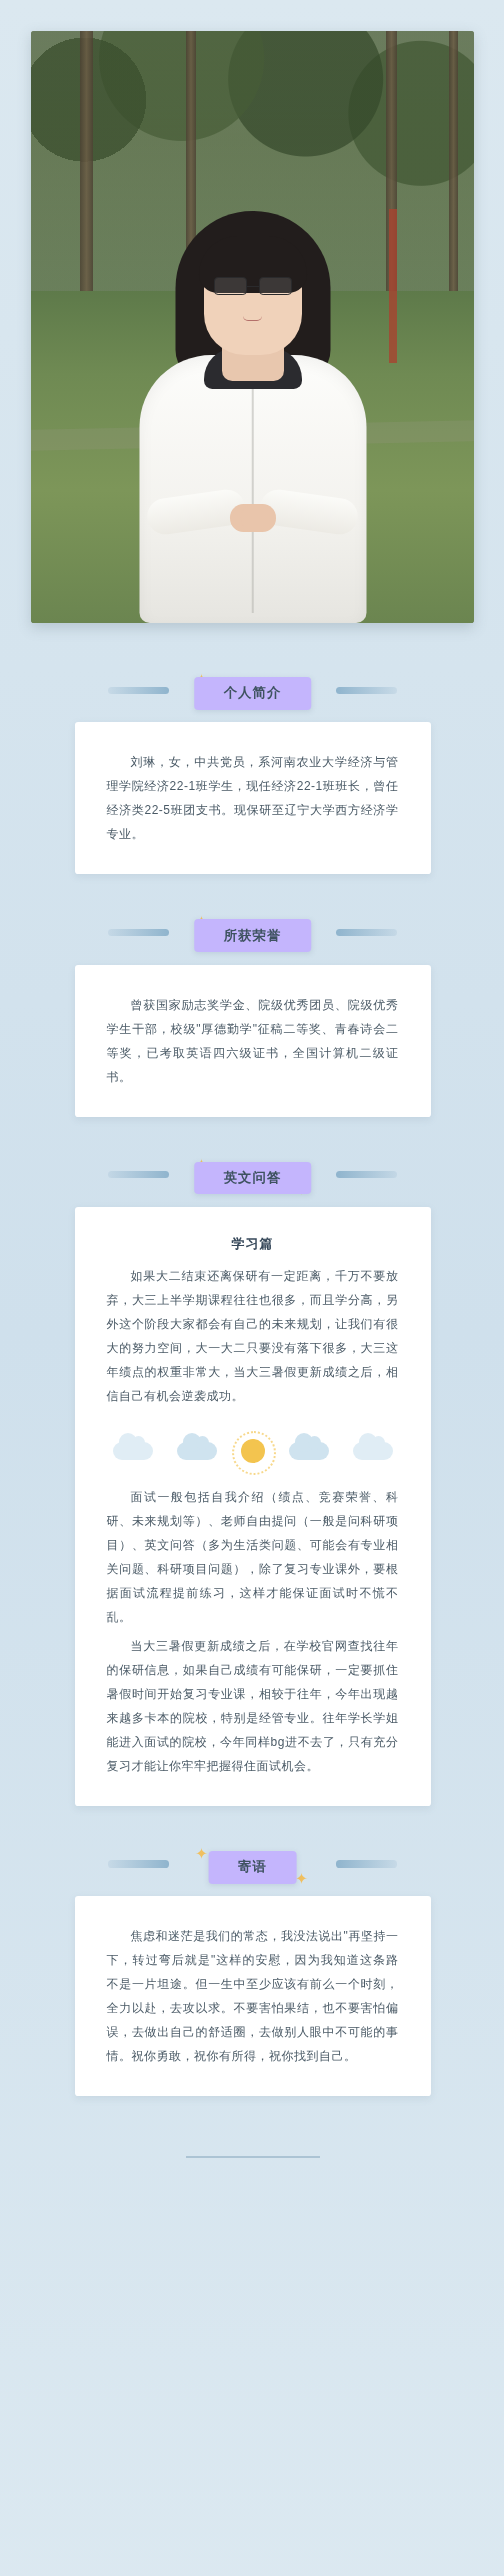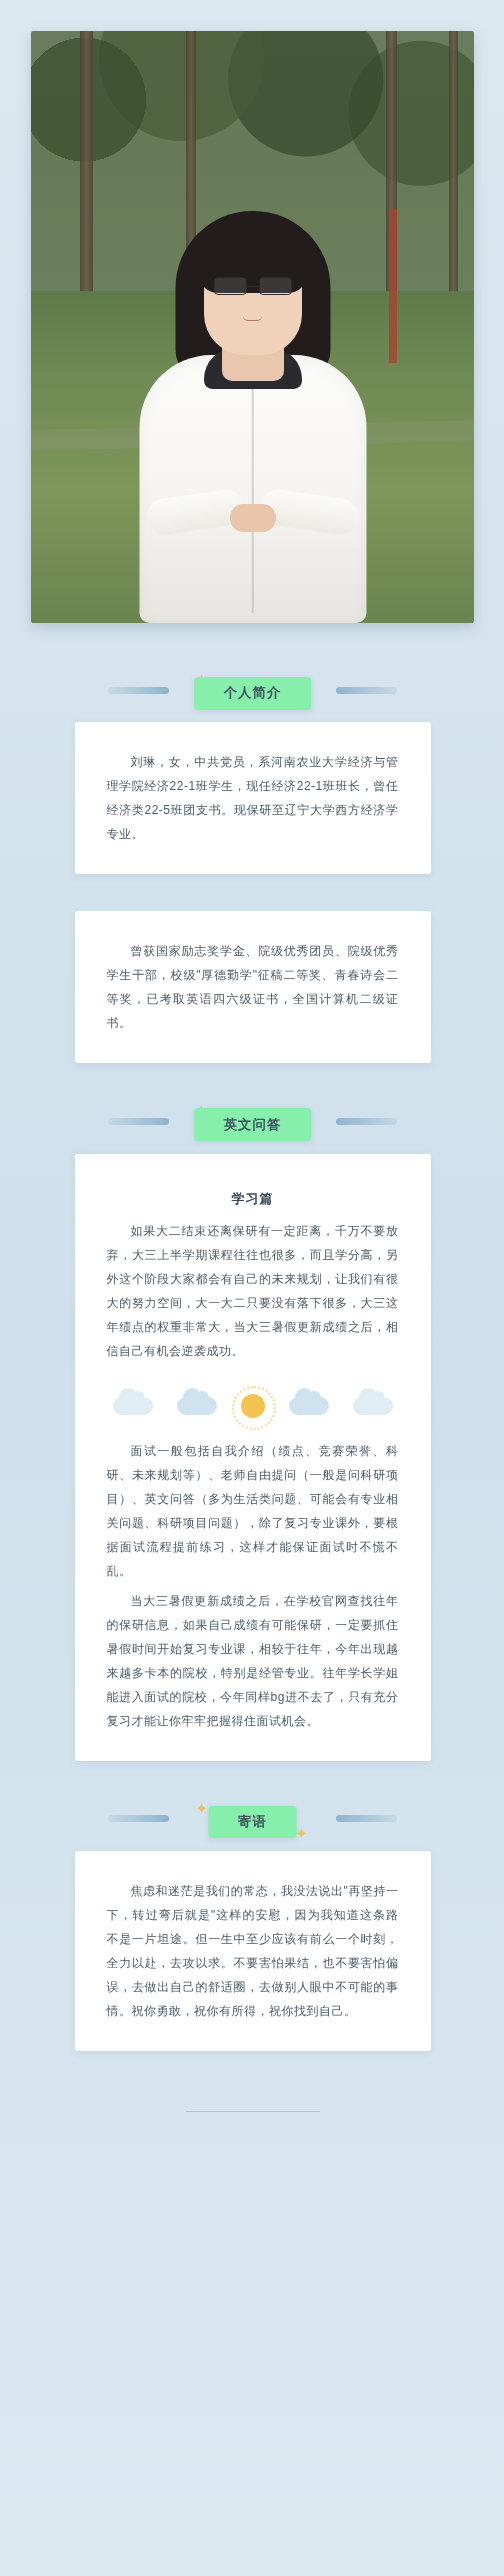--- a/index.html
+++ b/index.html
@@ -138,21 +138,21 @@
 
   
   .sec-head {
     width: 443px;
     margin: 0 auto;
     position: relative;
     height: 44px;
   }
   .sec-pill {
     position:absolute; left:50%; top:8.2px; transform:translateX(-50%);
-    background:#86efac;
+    background:#c4b5fd;
     border-radius: 4.1px;
     padding: 7.2px 30px;
     font-size: 13.4px;
     font-weight: bold;
     letter-spacing: 1px;
     color:#3e5260;
     box-shadow: 0 1.5px 5.2px rgba(110,135,155,0.18);
     white-space: nowrap;
   }
   .pill-bar-left, .pill-bar-right {
@@ -187,21 +187,21 @@
   }
   .card p + p { margin-top: 5.2px; }
   .sub-title {
     font-size: 13px;
     font-weight: bold;
     text-align: center;
     color: #36485a;
     margin: 17.5px 0 11.3px 0;
     letter-spacing: 1px;
   }
-  .sub-title:first-child { margin-top: 8px; }
+  .sub-title:first-child { margin-top: 0; }
 
   
   .weather-row {
     display:flex; align-items:center; justify-content:center;
     gap: 24px; margin: 31px 0 21.6px 0;
   }
   .cloud {
     position:relative; width:40px; height:17.5px; background:#cfe3ef; border-radius:10.3px;
   }
   .cloud:before, .cloud:after {
@@ -269,20 +269,27 @@
     <div class="pill-bar-left"></div>
     <div class="pill-bar-right"></div>
     <div class="spark a">✦</div>
     <div class="spark b">✦</div>
     <div class="sec-pill">个人简介</div>
   </div>
   <div class="card">
     <p>刘琳，女，中共党员，系河南农业大学经济与管理学院经济22-1班学生，现任经济22-1班班长，曾任经济类22-5班团支书。现保研至辽宁大学西方经济学专业。</p>
   </div>
 
+  <div class="sec-head">
+    <div class="pill-bar-left"></div>
+    <div class="pill-bar-right"></div>
+    <div class="spark a">✦</div>
+    <div class="spark b">✦</div>
+    <div class="sec-pill">所获荣誉</div>
+  </div>
   <div class="card">
     <p>曾获国家励志奖学金、院级优秀团员、院级优秀学生干部，校级"厚德勤学"征稿二等奖、青春诗会二等奖，已考取英语四六级证书，全国计算机二级证书。</p>
   </div>
 
   <div class="sec-head">
     <div class="pill-bar-left"></div>
     <div class="pill-bar-right"></div>
     <div class="spark a">✦</div>
     <div class="spark b">✦</div>
     <div class="sec-pill">英文问答</div>

